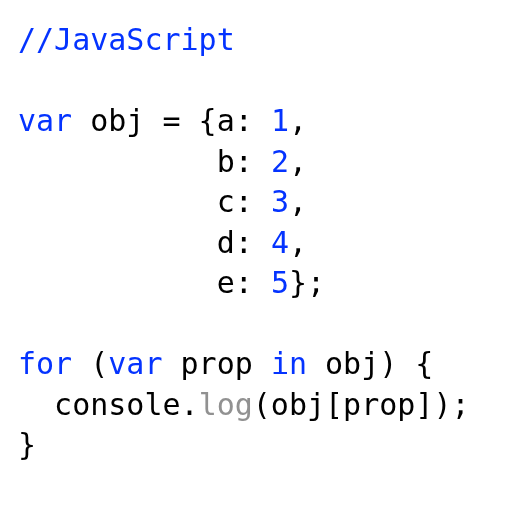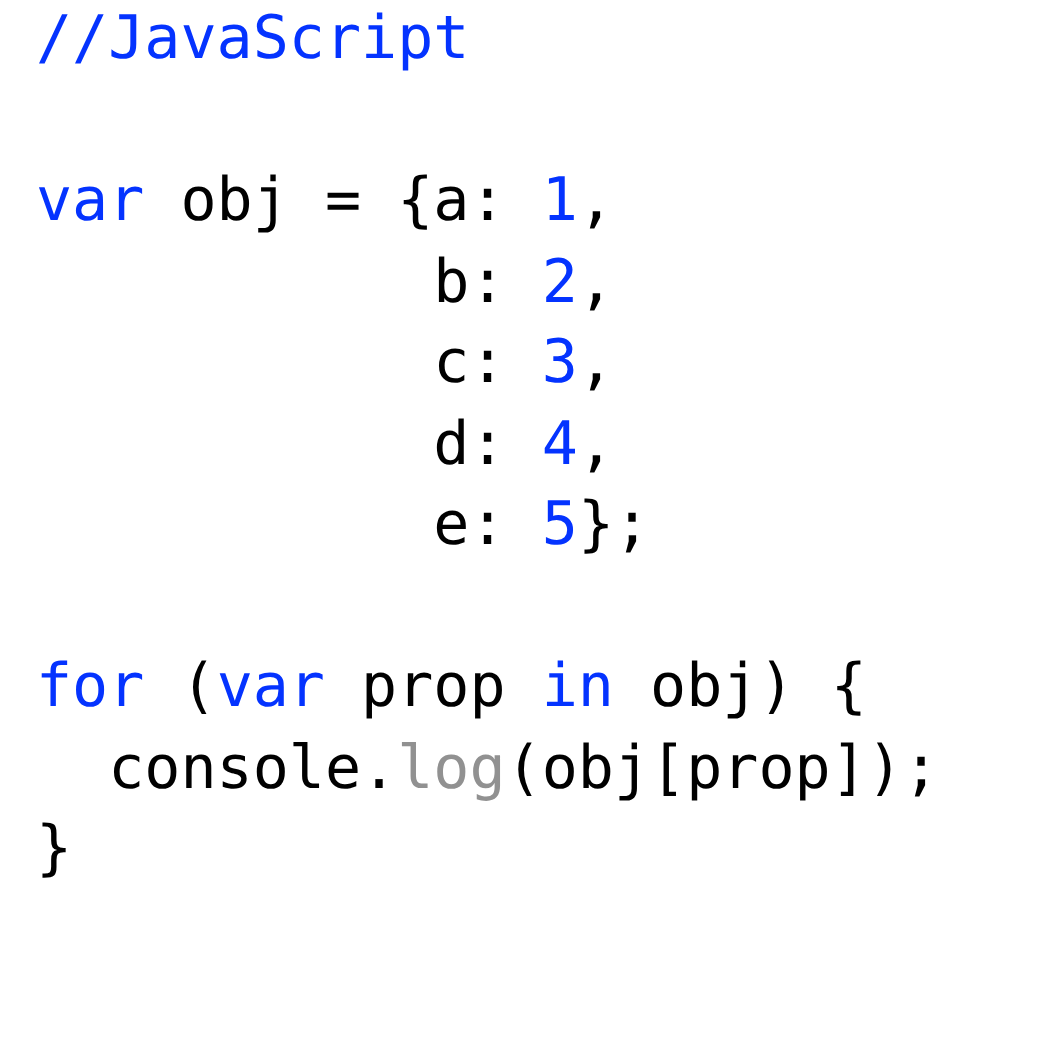--- a/index.html
+++ b/index.html
@@ -8,21 +8,21 @@
     background: #ffffff;
     width: 526px;
     height: 530px;
     overflow: hidden;
   }
   .code-block {
     font-family: Menlo, Consolas, "DejaVu Sans Mono", monospace;
     font-size: 30px;
     line-height: 1.35;
     white-space: pre;
-    padding: 0 18px;
+    padding: 20px 18px;
     color: #000000;
     letter-spacing: 0px;
   }
   .comment { color: #0433ff; }
   .keyword { color: #0433ff; }
   .number  { color: #0433ff; }
   .method  { color: #919191; }
   .plain   { color: #000000; }
 </style>
 </head>

